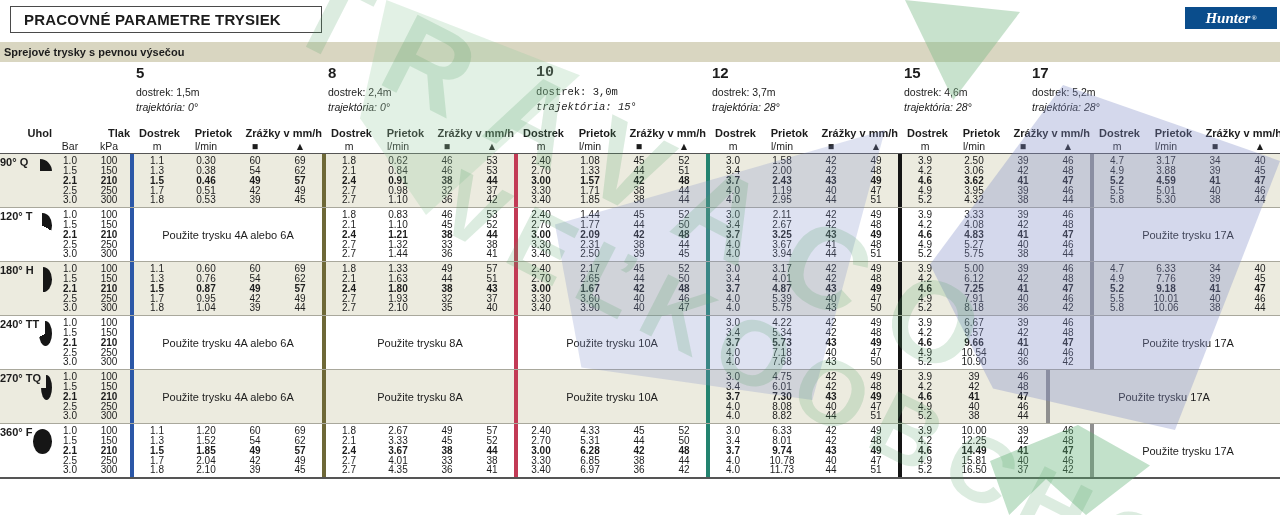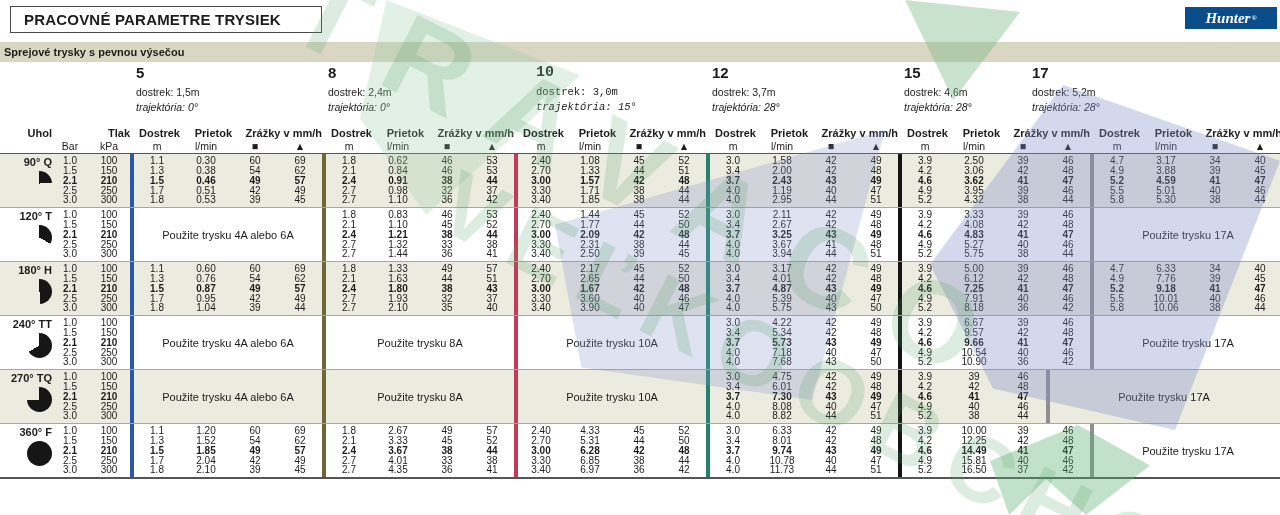--- a/index.html
+++ b/index.html
@@ -20,21 +20,21 @@
   .g-traj{font-style:italic}
   #table{position:absolute;left:0;top:126px;width:1282px}
   .hgrid{display:grid;border-bottom:1px solid #555}
   .h1{font-weight:bold;font-size:11px;text-align:right;height:14px;line-height:14px;white-space:nowrap}
   .h2{font-size:10.5px;text-align:center;height:13px;line-height:12px}
   .block{display:grid;height:53px}
   .block + .block{border-top:1px solid #a9a89c}
   .block:last-child{border-bottom:2px solid #555}
   .shaded{background:#ecebdf}
   .plain{background:#fff}
-  .uhol-cell{display:flex;flex-direction:column;align-items:flex-end;padding-top:2px}
+  .uhol-cell{display:flex;flex-direction:row;align-items:flex-start;padding-top:2px}
   .a-label{font-weight:bold;font-size:11px;white-space:nowrap}
   .a-icon{width:25px;height:25px;border-radius:50%;margin-top:3px}
   .vcol{display:flex;flex-direction:column;justify-content:space-between;padding:2px 0;text-align:center}
   .ln{font-size:10px;line-height:9.6px;height:9.6px;white-space:nowrap}
   .b{font-weight:bold}
   .vbar{width:4px;height:100%}
   .note{display:flex;align-items:center;justify-content:center;font-size:11px}
   .footer-bar{position:absolute;left:0;top:478px;width:100%;height:22px;background:#e9e7d9;font-size:11px;
         display:flex;align-items:center;padding-left:6px;box-sizing:border-box}
   .watermark{position:absolute;inset:0;pointer-events:none;z-index:5;overflow:hidden}

